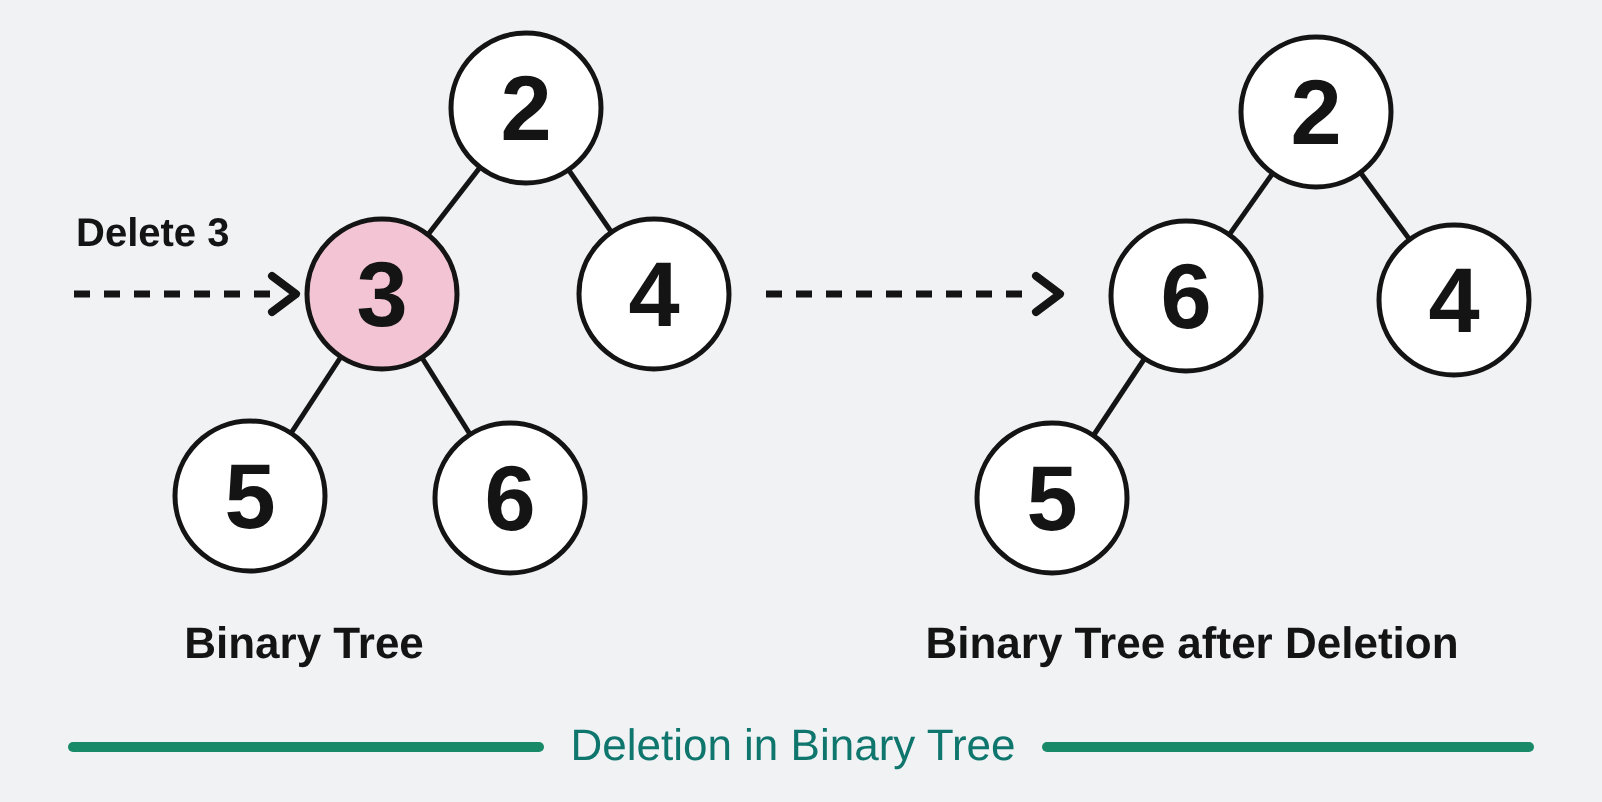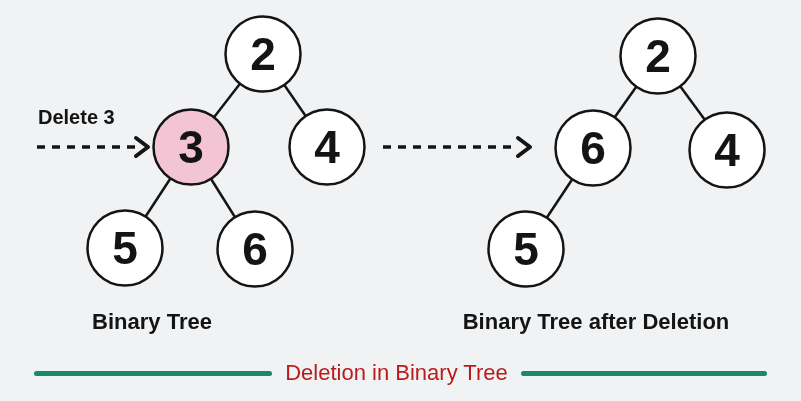--- a/index.html
+++ b/index.html
@@ -52,21 +52,21 @@
   }
   .footer-line {
     height: 5px;
     border-radius: 3px;
   }
   .footer-line.left  { width: 238px; }
   .footer-line.right { width: 246px; }
   .footer-text {
     font-size: 22px;
     font-weight: 500;
-    color: #b91c1c;
+    color: #0f766e;
     white-space: nowrap;
   }
 </style>
 </head>
 <body>
 
 <div class="stage" style="background: rgb(240, 242, 244);">
 
   <svg class="diagram" id="diagram-svg" width="801" height="401" viewBox="0 0 801 401">
       <g>

